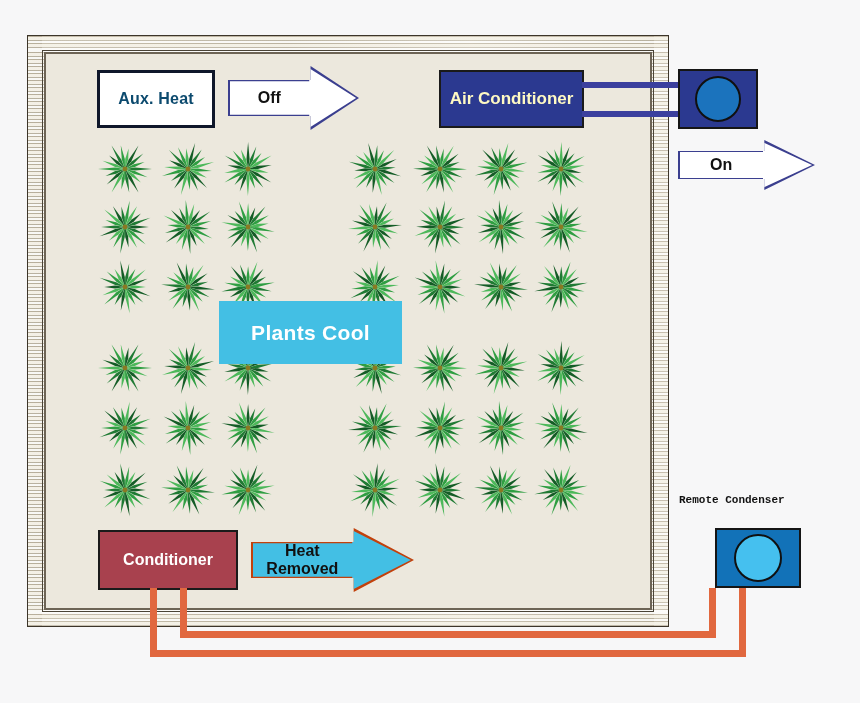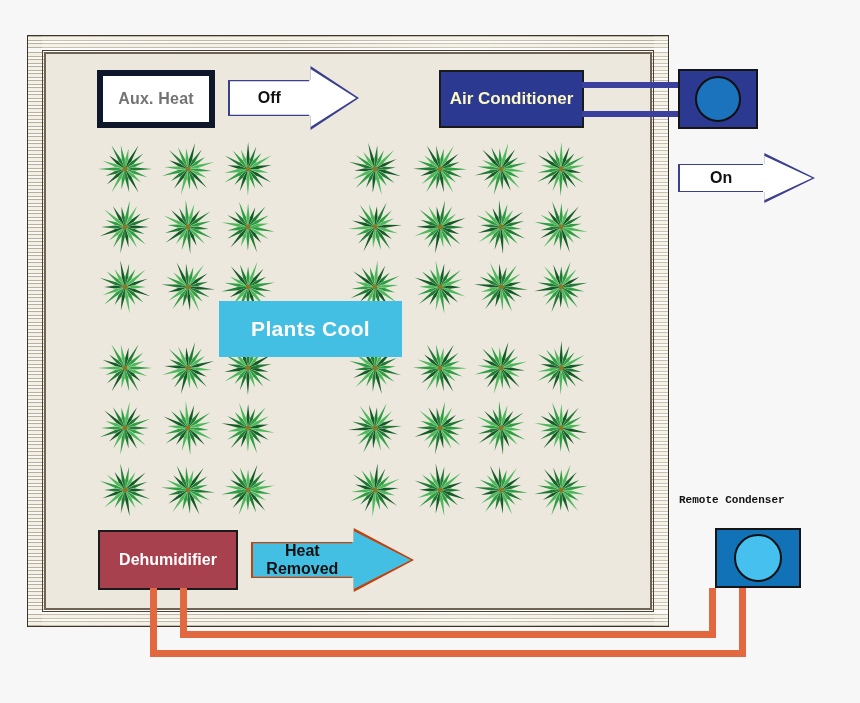--- a/index.html
+++ b/index.html
@@ -33,22 +33,22 @@
     background:#ece8dd;
     box-sizing:border-box;
     border:2px solid #6d6455;
   }
 
   
   .box{position:absolute;box-sizing:border-box;display:flex;
        align-items:center;justify-content:center;text-align:center;}
 
   .plain-box{
-    background:#ffffff;border:6px solid #0f172a;
-    color:#737373;font-weight:bold;font-size:16px;letter-spacing:.2px;
+    background:#ffffff;border:3px solid #0f172a;
+    color:#0c4a6e;font-weight:bold;font-size:16px;letter-spacing:.2px;
   }
   .ac-box{
     background:#2b3990;border:2px solid #1a1a1a;
     color:#fef9c3;font-weight:bold;font-size:17px;
   }
   .dehum-box{
     background:#a8414e;border:2px solid #1a1a1a;
     color:#ffffff;font-weight:bold;font-size:16px;
   }
   .plants-banner{
@@ -1094,31 +1094,31 @@
     <span>Air Conditioner</span>
   </div>
 
   <div class="line-navy" style="left:582px;top:82px;width:100px;height:6px;"></div>
   <div class="line-navy" style="left:582px;top:111px;width:100px;height:6px;"></div>
 
   <div class="unit unit-ac" style="left:678px;top:69px;width:80px;height:60px;">
     <div class="disc disc-ac" style="width:42px;height:42px;"></div>
   </div>
 
-  <div class="arrow arrow-outline" style="left:678px;top:153px;width:137px;height:50px;">
+  <div class="arrow arrow-outline" style="left:678px;top:140px;width:137px;height:50px;">
     <div class="arrow-fill"></div>
     <div class="arrow-text">On</div>
   </div>
 
-  <div class="box plants-banner" style="left:219px;top:301px;width:183px;height:56px;">
+  <div class="box plants-banner" style="left:219px;top:301px;width:183px;height:63px;">
     <span>Plants Cool</span>
   </div>
 
   <div class="box dehum-box" style="left:98px;top:530px;width:140px;height:60px;">
-    <span>Dehumidifier</span>
+    <span>Conditioner</span>
   </div>
 
   <div class="arrow arrow-cyan" style="left:251px;top:528px;width:163px;height:64px;">
     <div class="arrow-fill"></div>
     <div class="arrow-text">Heat Removed</div>
   </div>
 
   <div class="pipe" style="left:150px;top:588px;width:7px;height:62px;"></div>
   <div class="pipe" style="left:150px;top:650px;width:596px;height:7px;"></div>
   <div class="pipe" style="left:739px;top:588px;width:7px;height:69px;"></div>

